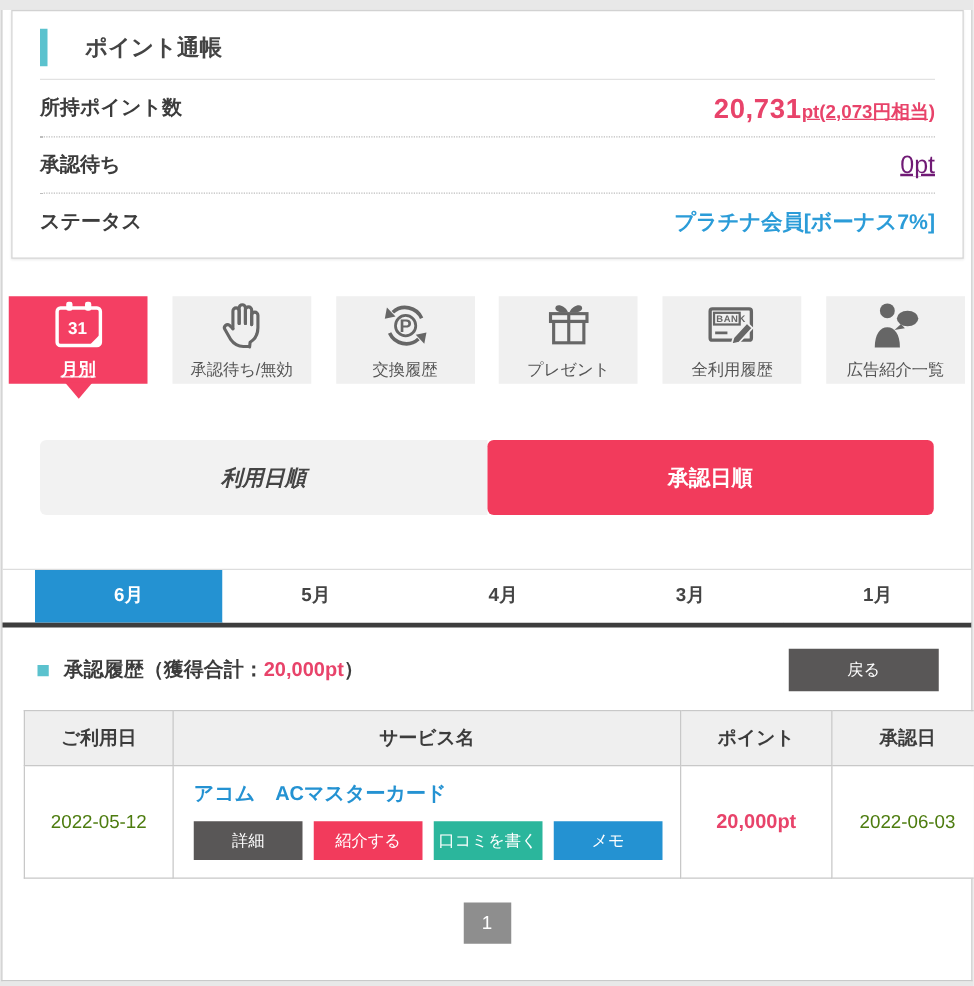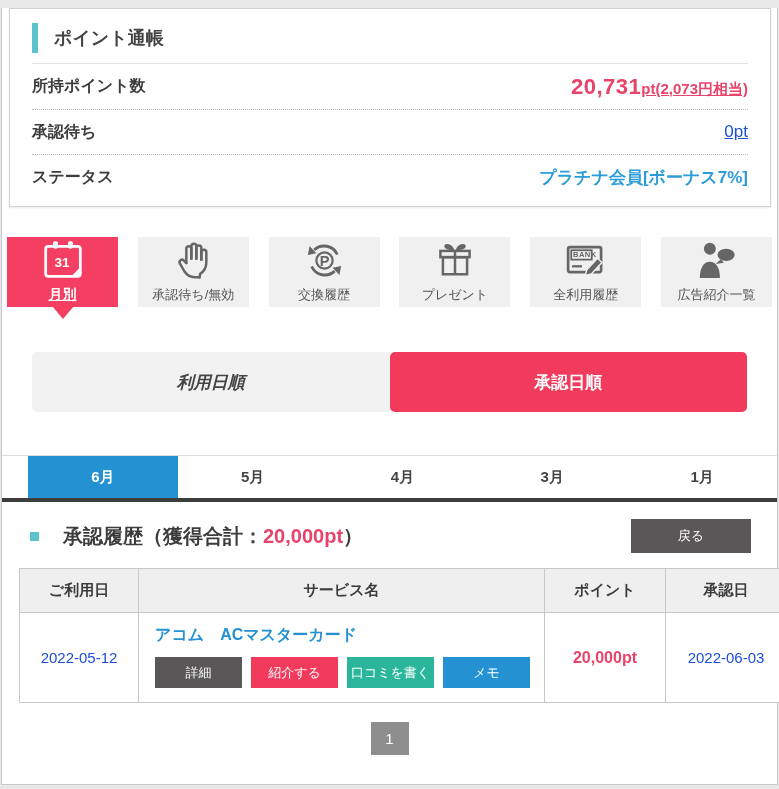--- a/index.html
+++ b/index.html
@@ -25,39 +25,39 @@
   .card {
     margin: 8px 6px 0 7px;
     height: 199px;
     background: #fff;
     border: 1px solid #d2d2d2;
     box-shadow: 0 1px 2px rgba(0,0,0,.08);
     padding: 14px 22px 0 22px;
   }
   .card-title {
     border-left: 6px solid #5bc2ce;
-    padding: 1px 0 1px 16px;
+    padding: 1px 0 1px 30px;
     font-size: 18px;
     font-weight: bold;
     color: #444;
     line-height: 28px;
     font-family: Liberation Serif, serif;
   }
   .card-title-wrap { border-bottom: 1px solid #e2e2e2; padding-bottom: 10px; }
   .sum-row {
     height: 45px;
     display: flex;
     align-items: center;
     justify-content: space-between;
   }
   .sum-row + .sum-row { border-top: 1px dotted #bdbdbd; }
   .sum-label { font-size: 16px; font-weight: bold; color: #3c3c3c; }
   .pts-main { font-size: 22px; font-weight: bold; color: #e8436a; letter-spacing: .5px; }
   .pts-sub  { font-size: 15px; font-weight: bold; color: #e8436a; text-decoration: underline; }
-  .pend-val { font-size: 17px; color: #1d4ed8; text-decoration: underline; }
+  .pend-val { font-size: 20px; color: #701a75; text-decoration: underline; }
   .status-val { font-size: 17px; font-weight: bold; color: #2b9cd8; }
 
   
   .nav-row {
     margin: 30px 5px 0 5px;
     display: flex;
     justify-content: space-between;
   }
   .nav-box {
     position: relative;
@@ -120,21 +120,21 @@
   }
   .month-tab.active { background: #2492d2; color: #fff; }
 
   
   .hist-head {
     padding: 17px 26px 15px 28px;
     display: flex;
     align-items: center;
     justify-content: space-between;
   }
-  .hist-title { display: flex; align-items: center; gap: 24px; font-size: 20px; font-weight: bold; color: #3c3c3c; }
+  .hist-title { display: flex; align-items: center; gap: 12px; font-size: 16px; font-weight: bold; color: #3c3c3c; }
   .bullet { width: 9px; height: 9px; background: #5bc2ce; flex: 0 0 auto; }
   .hist-total { color: #e8436a; }
   .back-btn {
     width: 120px;
     height: 34px;
     background: #595757;
     color: #fff;
     font-size: 13px;
     border: none;
     display: flex;
@@ -148,21 +148,21 @@
   table.hist th, table.hist td { border: 1px solid #c8c8c8; }
   table.hist th {
     background: #efefef;
     height: 44px;
     font-size: 15px;
     font-weight: bold;
     color: #3c3c3c;
     text-align: center;
   }
   table.hist td { height: 89px; background: #fff; }
-  .td-center { text-align: center; font-size: 15px; color: #1d4ed8; }
+  .td-center { text-align: center; font-size: 15px; color: #4d7c0f; }
   .td-service { padding: 12px 14px 14px 16px; vertical-align: middle; }
   .svc-link { font-size: 16px; font-weight: bold; color: #2492d2; text-decoration: none; display: inline-block; margin-bottom: 11px; cursor: pointer; }
   .svc-btns { display: flex; gap: 9px; }
   .act-btn {
     width: 88px;
     height: 31px;
     border: none;
     color: #fff;
     font-size: 13px;
     display: flex;

